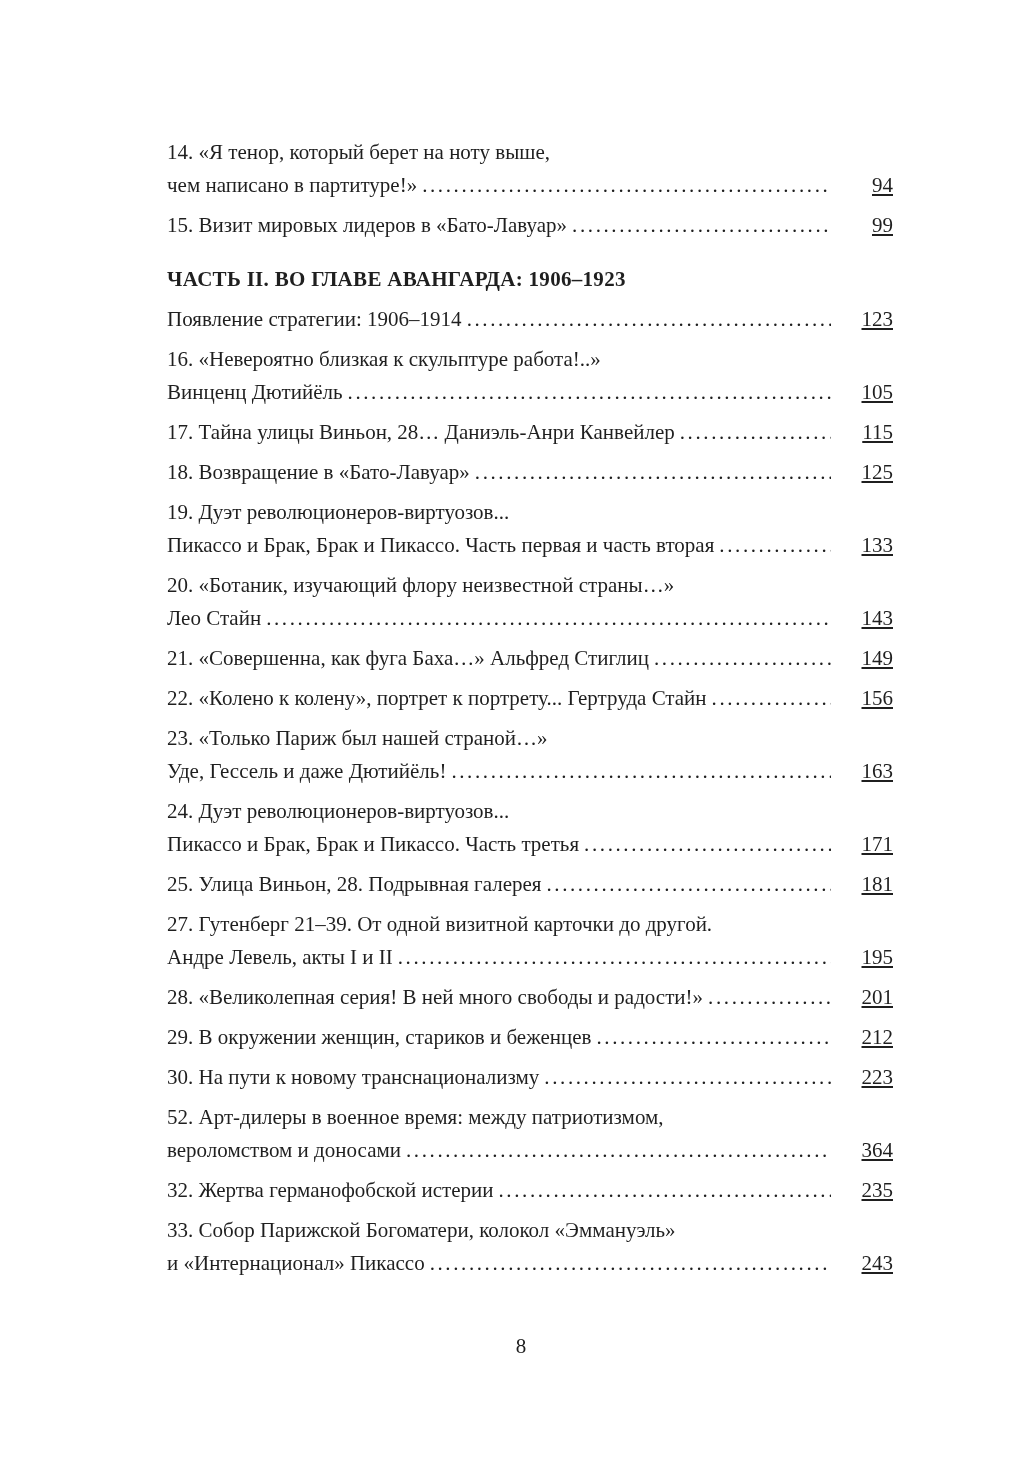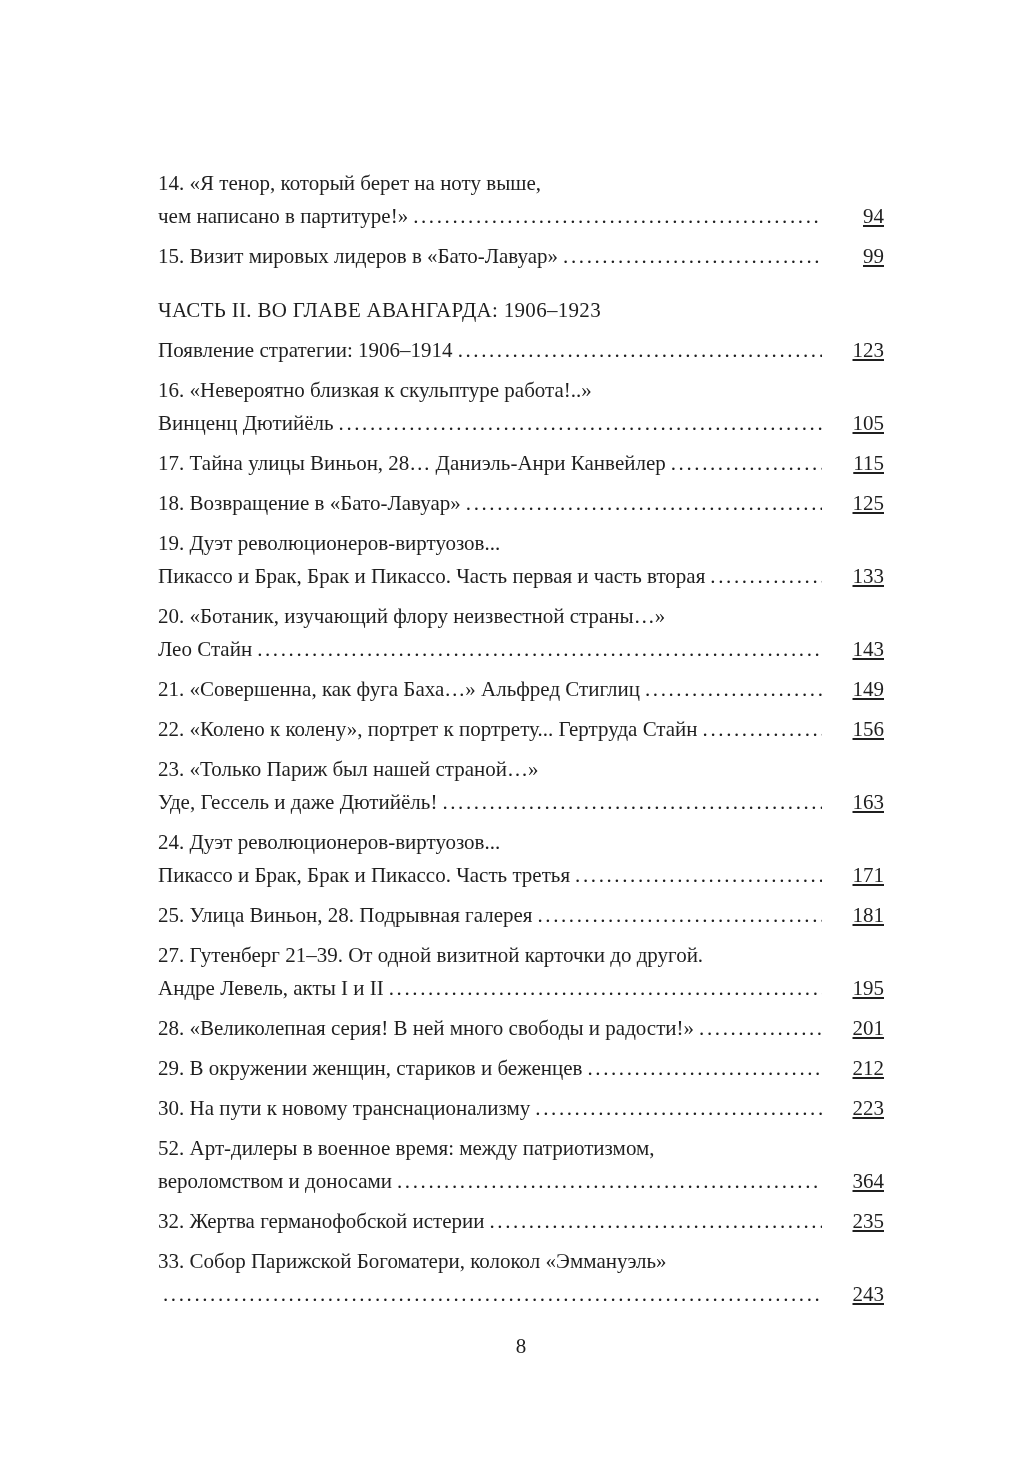--- a/index.html
+++ b/index.html
@@ -12,23 +12,22 @@
     background: #ffffff;
     color: #1f1f1f;
     font-family: "Liberation Serif", "DejaVu Serif", serif;
     font-size: 21px;
     position: relative;
     overflow: hidden;
   }
   .content {
     position: absolute;
     top: 136px;
-    left: 158px;
+    left: 167px;
     width: 726px;
-    margin-top: 31px;
   }
   .entry {
     margin-bottom: 7px;
   }
   .entry .line {
     line-height: 33px;
     white-space: nowrap;
   }
   .entry .row {
     display: flex;
@@ -51,20 +50,21 @@
   .pagenum {
     flex: none;
     width: 62px;
     text-align: right;
     white-space: nowrap;
     text-decoration: underline;
   }
   .entry.part {
     margin-top: 21px;
     margin-bottom: 7px;
+    font-weight: bold;
   }
   .entry.part .line {
     letter-spacing: 0.3px;
   }
   .footer {
     position: absolute;
     top: 1330px;
     left: 158px;
     width: 726px;
     text-align: center;
@@ -215,20 +215,21 @@
     <div class="entry chapter">
       <div class="row">
         <span class="entry-text">32. Жертва германофобской истерии</span>
         <span class="leader"></span>
         <span class="pagenum">235</span>
       </div>
     </div>
     <div class="entry chapter">
       <div class="line">33. Собор Парижской Богоматери, колокол «Эммануэль»</div>
       <div class="row">
+        <span class="entry-text">и «Интернационал» Пикассо</span>
         <span class="leader"></span>
         <span class="pagenum">243</span>
       </div>
     </div>
   </div>
 
 <div class="footer">
   <span>8</span>
 </div>
 

